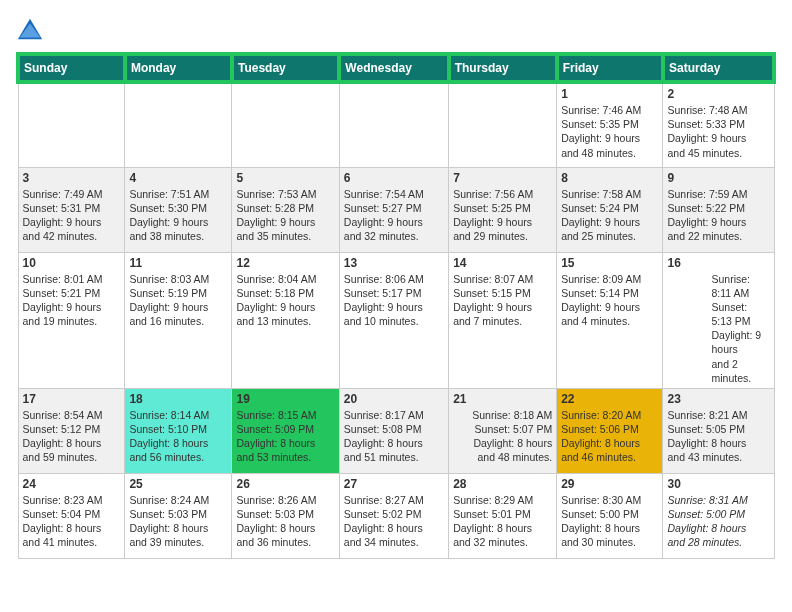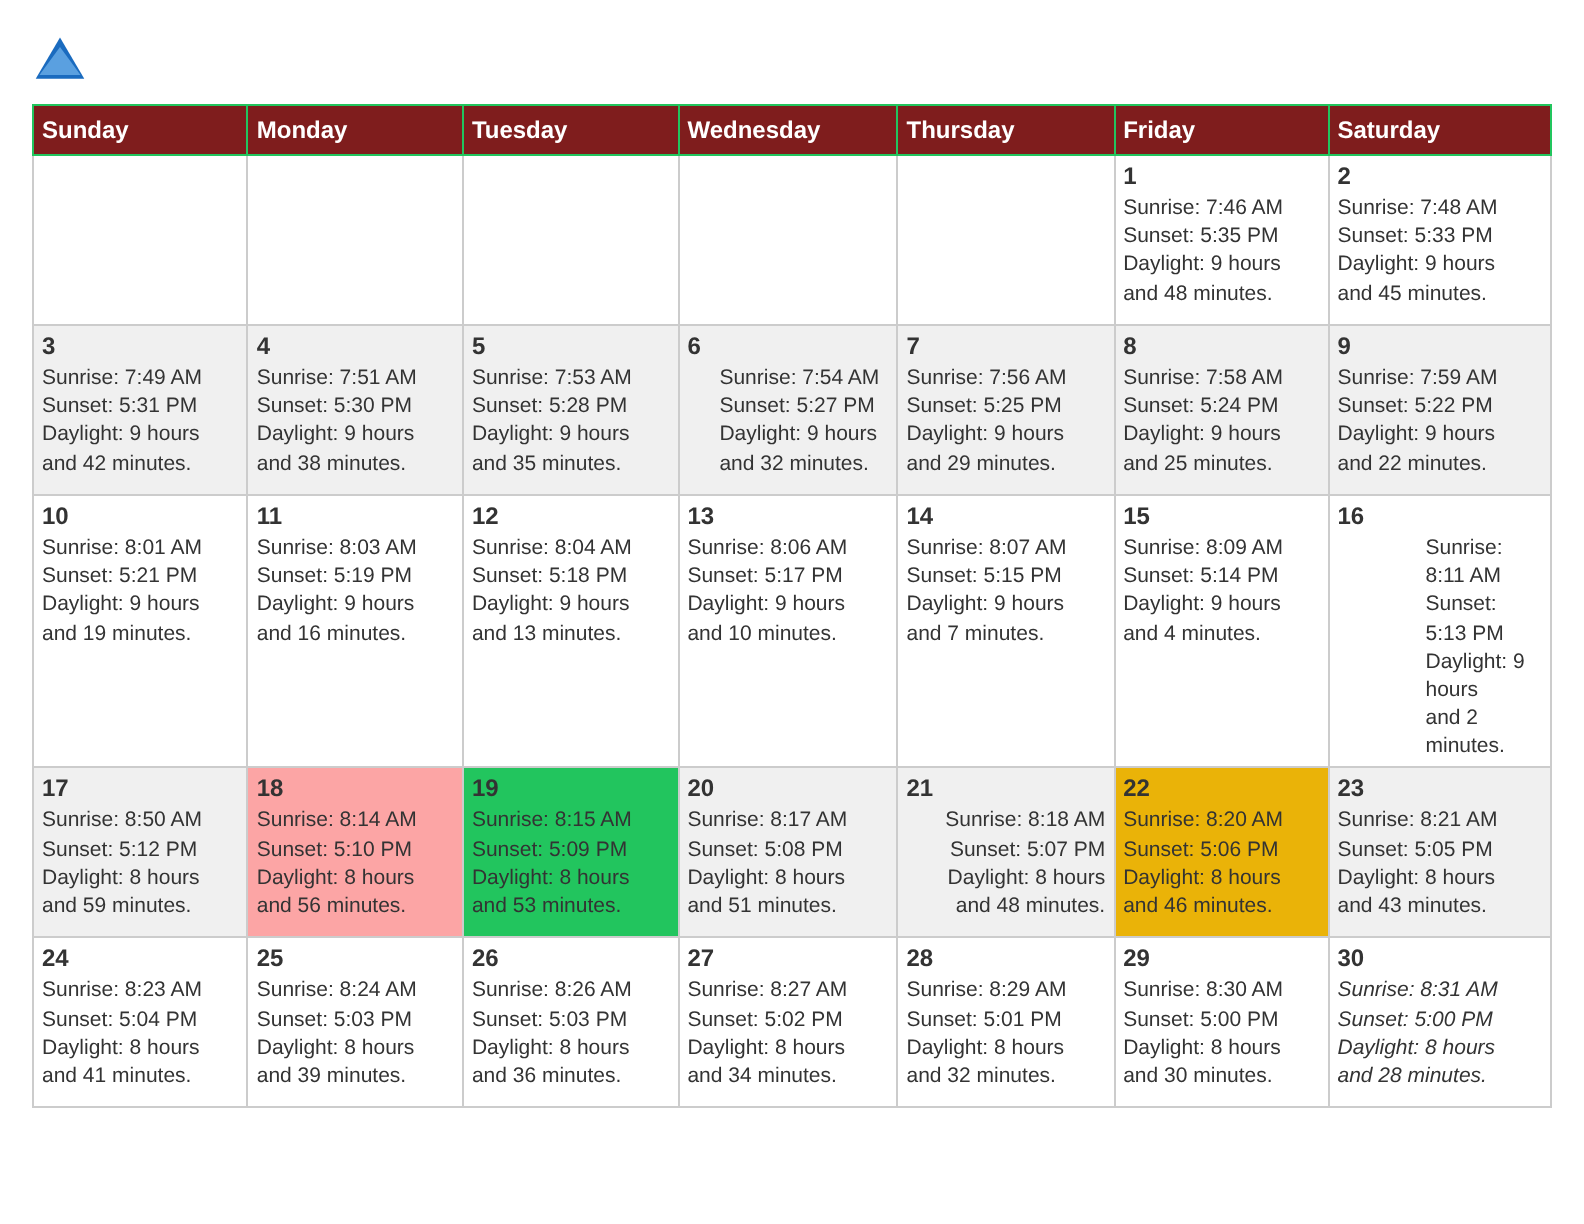--- a/index.html
+++ b/index.html
@@ -45,26 +45,26 @@
     .location-title {
       font-size: 16px;
       color: #555;
     }
     .calendar {
       width: 100%;
       border-collapse: collapse;
       font-size: 11px;
     }
     .calendar th {
-      background-color: #7f1d1d;
+      background-color: #0f766e;
       color: #fff;
       padding: 5px 4px;
       text-align: left;
       font-size: 12px;
-      border: 1px solid #22c55e;
+      border: 4px solid #22c55e;
     }
     .calendar td {
       border: 1px solid #ccc;
       vertical-align: top;
       padding: 3px 4px;
       width: 113px;
       min-height: 80px;
       height: 80px;
       background: #fff;
     }
@@ -159,21 +159,21 @@
         </td>
         <td style="background: rgb(240, 240, 240);">
           <span class="day-num">5</span>
           <div class="day-info" style="white-space: pre-line;">Sunrise: 7:53 AM
 Sunset: 5:28 PM
 Daylight: 9 hours
 and 35 minutes.</div>
         </td>
         <td style="background: rgb(240, 240, 240);">
           <span class="day-num">6</span>
-          <div class="day-info" style="white-space: pre-line; margin-left: 16px;">Sunrise: 7:54 AM
+          <div class="day-info" style="white-space: pre-line;">Sunrise: 7:54 AM
 Sunset: 5:27 PM
 Daylight: 9 hours
 and 32 minutes.</div>
         </td>
         <td style="background: rgb(240, 240, 240);">
           <span class="day-num">7</span>
           <div class="day-info" style="white-space: pre-line;">Sunrise: 7:56 AM
 Sunset: 5:25 PM
 Daylight: 9 hours
 and 29 minutes.</div>
@@ -240,26 +240,26 @@
           <span class="day-num">16</span>
           <div class="day-info" style="white-space: pre-line; margin-left: 44px;">Sunrise: 8:11 AM
 Sunset: 5:13 PM
 Daylight: 9 hours
 and 2 minutes.</div>
         </td>
       </tr>
       <tr class="week-row">
         <td style="background: rgb(240, 240, 240);">
           <span class="day-num">17</span>
-          <div class="day-info" style="white-space: pre-line;">Sunrise: 8:50 AM
+          <div class="day-info" style="white-space: pre-line;">Sunrise: 8:54 AM
 Sunset: 5:12 PM
 Daylight: 8 hours
 and 59 minutes.</div>
         </td>
-        <td style="background: #fca5a5;">
+        <td style="background: #5eead4;">
           <span class="day-num">18</span>
           <div class="day-info" style="white-space: pre-line;">Sunrise: 8:14 AM
 Sunset: 5:10 PM
 Daylight: 8 hours
 and 56 minutes.</div>
         </td>
         <td style="background: #22c55e;">
           <span class="day-num">19</span>
           <div class="day-info" style="white-space: pre-line;">Sunrise: 8:15 AM
 Sunset: 5:09 PM

